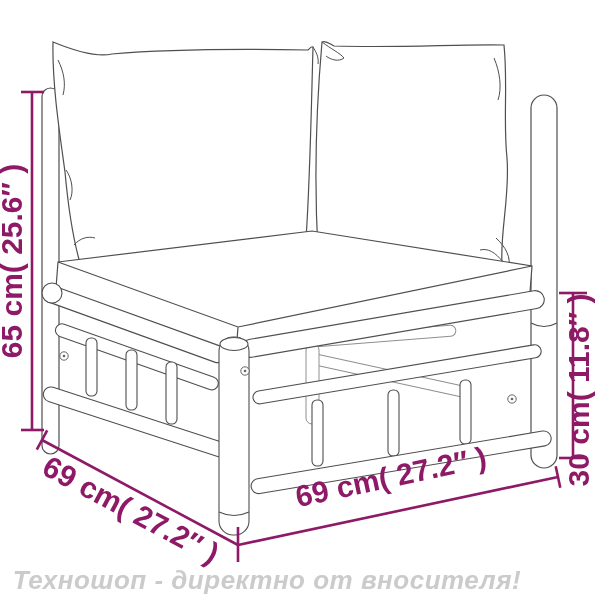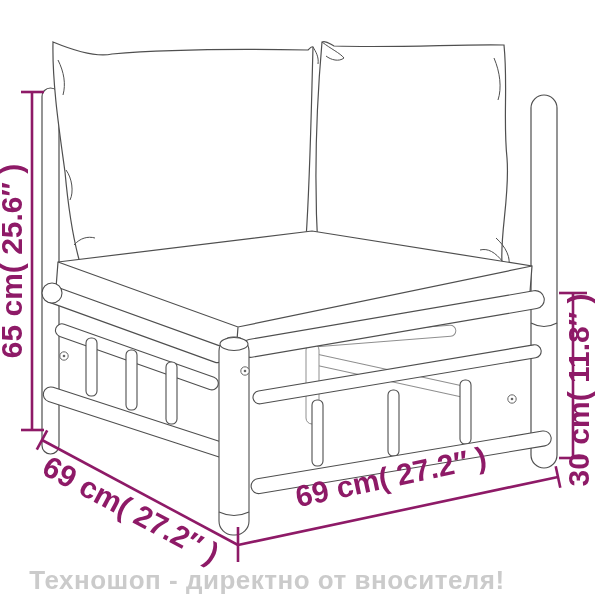--- a/index.html
+++ b/index.html
@@ -1,21 +1,21 @@
 <!DOCTYPE html>
 <html><head>
 <meta charset="utf-8">
 <style>
   html,body{margin:0;padding:0;background:#fff;}
   .stage{position:relative;width:600px;height:600px;background:#fff;overflow:hidden;
          font-family:"Liberation Sans",sans-serif;}
   .stage svg{position:absolute;left:0;top:0;}
   .banner{position:absolute;left:0;top:565px;width:600px;box-sizing:border-box;
           padding-right:66px;text-align:center;font-weight:bold;font-size:26px;
-          letter-spacing:.5px;color:#cbcbcb;user-select:none;}
+          letter-spacing:.5px;color:#cbcbcb;user-select:none;font-style:italic;}
   .dim-text{font-weight:bold;font-size:30px;}
 </style>
 </head>
 <body>
 
 <div class="stage">
   <svg width="600" height="600" viewBox="0 0 600 600">
 
     <g stroke="#8f8f8f" stroke-width="1" fill="#fff">
       <rect transform="translate(250,341) rotate(-4.5)" width="206" height="11" rx="5.5"></rect>

